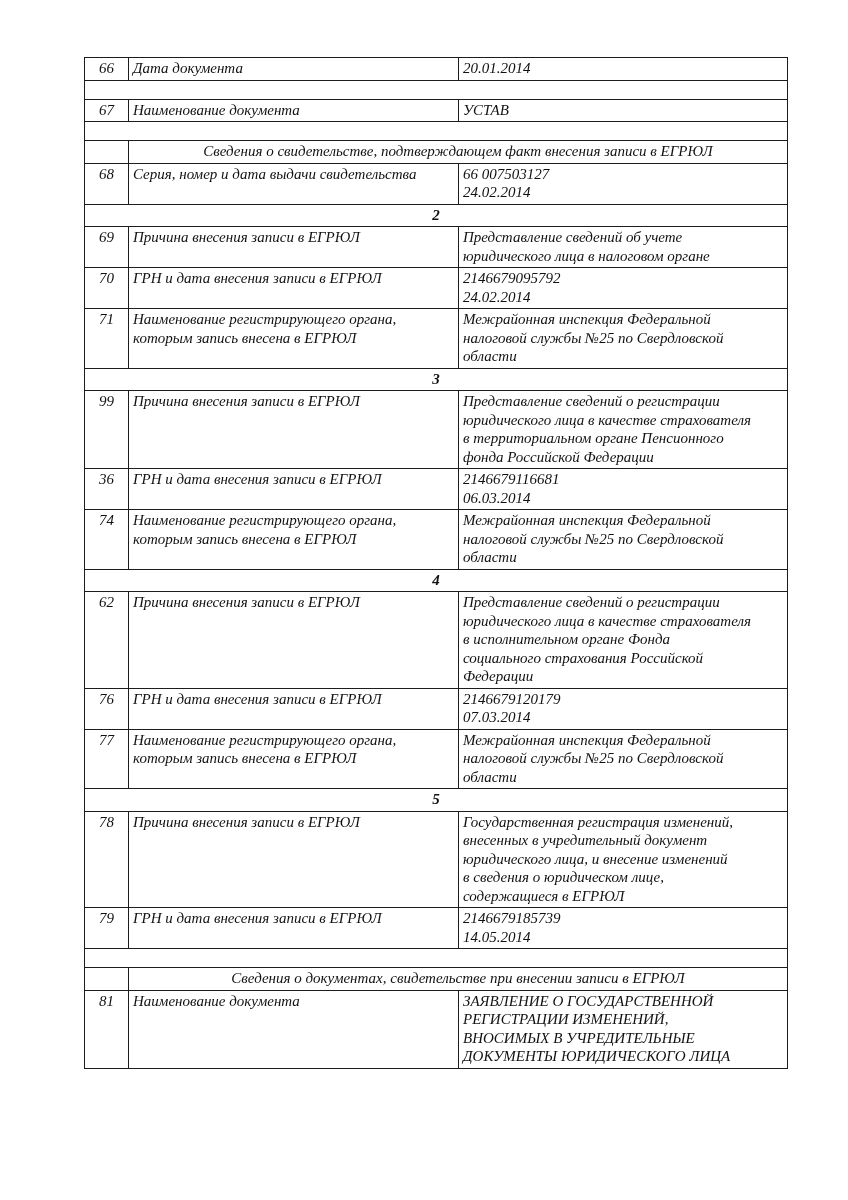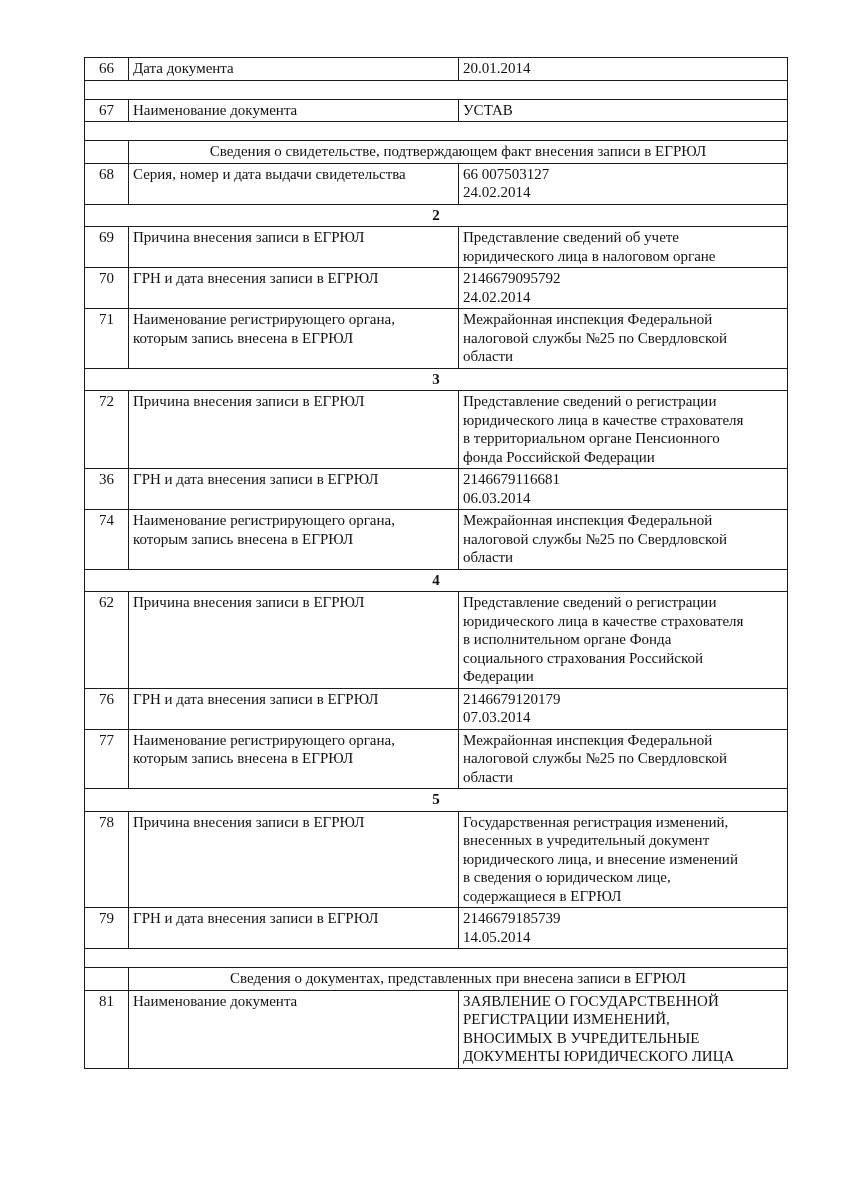--- a/index.html
+++ b/index.html
@@ -8,20 +8,21 @@
     background: #ffffff;
   }
   .page {
     position: relative;
     width: 848px;
     height: 1124px;
     background: #ffffff;
     font-family: "Liberation Serif", "DejaVu Serif", serif;
     color: #111111;
     overflow: hidden;
+    font-style: italic;
   }
   table.doc-table {
     position: absolute;
     left: 84px;
     top: 57px;
     width: 703px;
     border-collapse: collapse;
     table-layout: fixed;
   }
   col.c1 { width: 44px; }
@@ -132,21 +133,21 @@
           <td class="label">Наименование регистрирующего органа,
 которым запись внесена в ЕГРЮЛ</td>
           <td class="value">Межрайонная инспекция Федеральной
 налоговой службы №25 по Свердловской
 области</td>
         </tr>
         <tr>
           <td class="secnum" colspan="3">3</td>
         </tr>
         <tr>
-          <td class="num">72</td>
+          <td class="num">99</td>
           <td class="label">Причина внесения записи в ЕГРЮЛ</td>
           <td class="value">Представление сведений о регистрации
 юридического лица в качестве страхователя
 в территориальном органе Пенсионного
 фонда Российской Федерации</td>
         </tr>
         <tr>
           <td class="num">36</td>
           <td class="label">ГРН и дата внесения записи в ЕГРЮЛ</td>
           <td class="value">2146679116681
@@ -202,21 +203,21 @@
           <td class="num">79</td>
           <td class="label">ГРН и дата внесения записи в ЕГРЮЛ</td>
           <td class="value">2146679185739
 14.05.2014</td>
         </tr>
         <tr class="spacer">
           <td colspan="3"></td>
         </tr>
         <tr>
           <td class="num"></td>
-          <td class="sechead" colspan="2">Сведения о документах, представленных при внесена записи в ЕГРЮЛ</td>
+          <td class="sechead" colspan="2">Сведения о документах, свидетельстве при внесении записи в ЕГРЮЛ</td>
         </tr>
         <tr>
           <td class="num">81</td>
           <td class="label">Наименование документа</td>
           <td class="value caps">ЗАЯВЛЕНИЕ О ГОСУДАРСТВЕННОЙ
 РЕГИСТРАЦИИ ИЗМЕНЕНИЙ,
 ВНОСИМЫХ В УЧРЕДИТЕЛЬНЫЕ
 ДОКУМЕНТЫ  ЮРИДИЧЕСКОГО ЛИЦА</td>
         </tr>
       </tbody>

